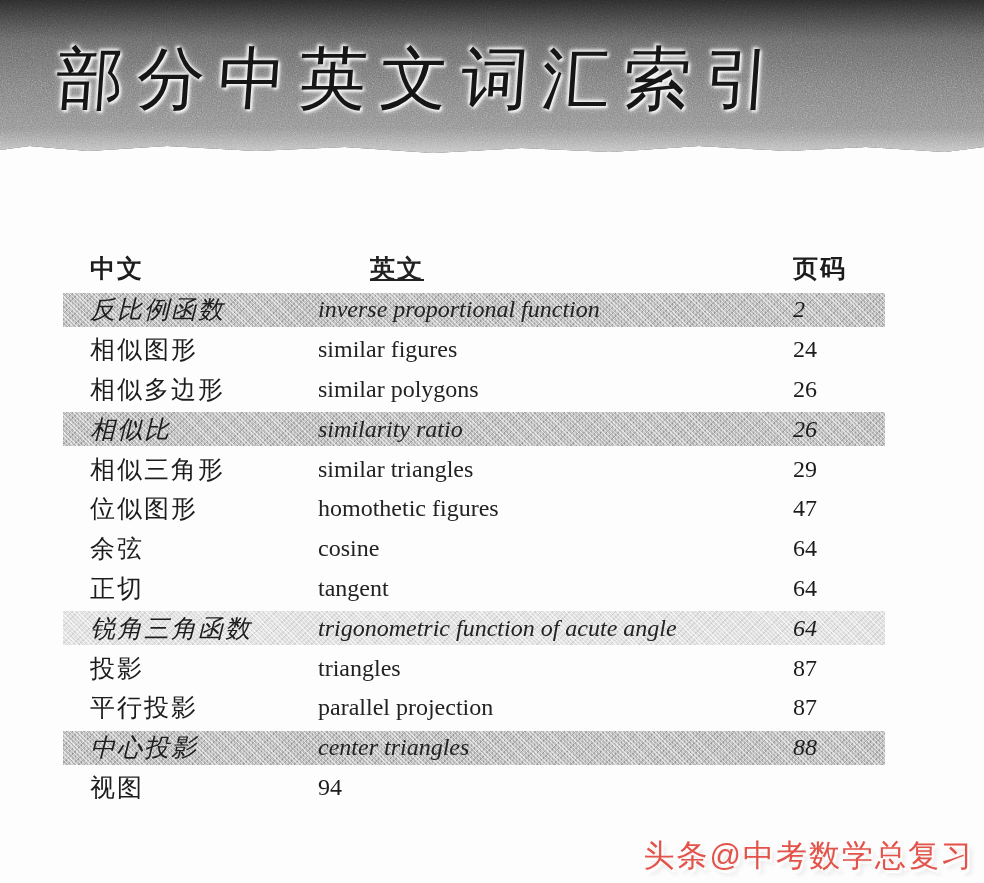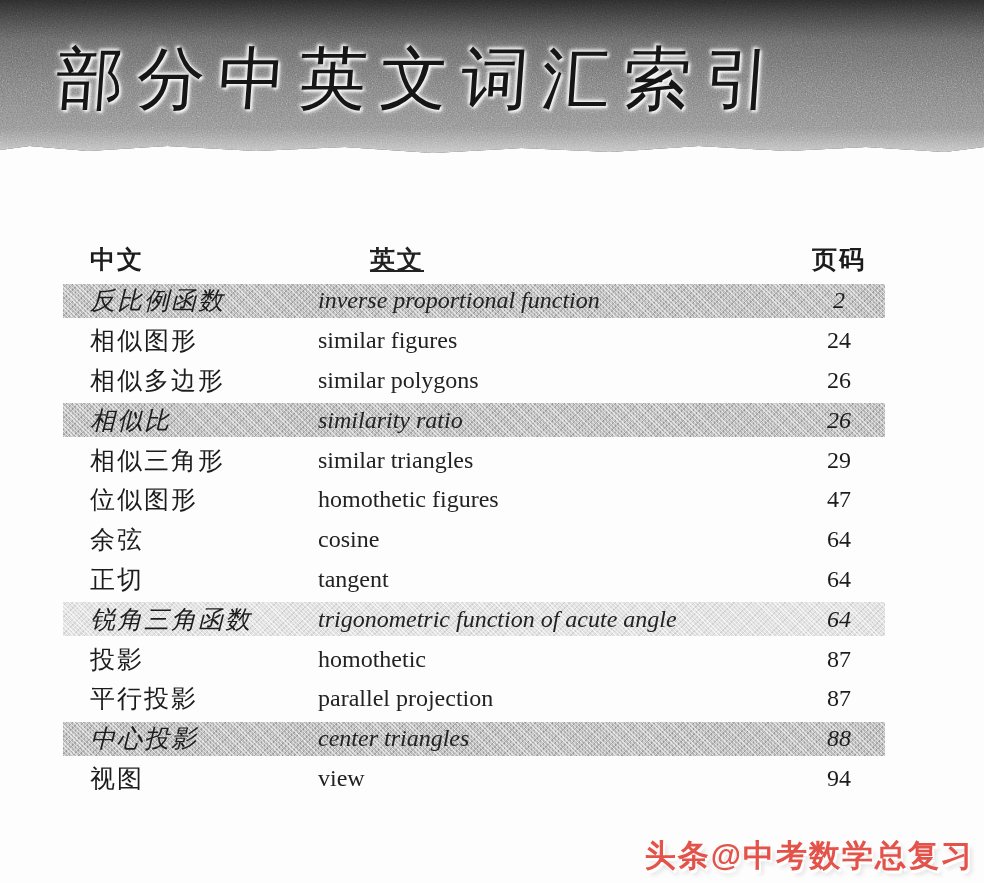--- a/index.html
+++ b/index.html
@@ -36,35 +36,35 @@
     transform:skewX(-4deg);
     text-shadow:
       0 0 4px rgba(255,255,255,.95),
       2px 2px 3px rgba(255,255,255,.9),
       -2px -2px 3px rgba(255,255,255,.75),
       0 0 10px rgba(255,255,255,.6);
     white-space:nowrap;
   }
 
   
-  .index-table{position:absolute;left:63px;top:237px;width:822px;}
+  .index-table{position:absolute;left:63px;top:246px;width:822px;}
   .t-row{
     display:grid;
     grid-template-columns:255px 1fr 92px;
     align-items:center;
     height:39.8px;
   }
   .t-head{height:44px;font-weight:bold;}
   .c-cn{
     padding-left:27px;font-size:25px;color:#1c1c1c;
     letter-spacing:2px;white-space:nowrap;
   }
   .c-en{font-size:24px;color:#222;white-space:nowrap;}
   .t-head .c-en{padding-left:52px;font-size:25px;letter-spacing:2px;text-decoration:underline;}
-  .c-pg{text-align:center;font-size:24px;color:#1c1c1c;}
+  .c-pg{font-size:24px;color:#1c1c1c;}
   .t-head .c-pg{font-size:25px;letter-spacing:2px;}
 
   
   .hl{
     background-color:var(--color-highlight,#c8c8c8);
     background-image:
       repeating-linear-gradient(45deg, rgba(255,255,255,.55) 0 1px, rgba(0,0,0,0) 1px 3px),
       repeating-linear-gradient(-45deg, rgba(40,40,40,.20) 0 1px, rgba(0,0,0,0) 1px 4px),
       repeating-linear-gradient(90deg, rgba(0,0,0,.10) 0 1px, rgba(0,0,0,0) 1px 3px);
     box-shadow:inset 0 3px 0 #fdfdfd, inset 0 -3px 0 #fdfdfd;
@@ -74,21 +74,21 @@
     background-color:var(--color-highlight-light,#e3e3e3);
     background-image:
       repeating-linear-gradient(45deg, rgba(255,255,255,.6) 0 1px, rgba(0,0,0,0) 1px 3px),
       repeating-linear-gradient(-45deg, rgba(60,60,60,.12) 0 1px, rgba(0,0,0,0) 1px 4px);
   }
 
   
   .watermark{
     position:absolute;right:10px;bottom:6px;
     font-family:"Liberation Sans","DejaVu Sans",sans-serif;
-    font-size:31px;font-weight:bold;letter-spacing:2px;
+    font-size:31px;font-weight:normal;letter-spacing:2px;
     color:var(--color-watermark,#e4534a);
     text-shadow:2px 3px 0 rgba(255,255,255,.95), 4px 5px 4px rgba(0,0,0,.12);
     white-space:nowrap;
   }
 </style>
 </head>
 <body>
 
 <div class="page">
 
@@ -162,38 +162,37 @@
   </div>
 
   <div class="t-row hl hl--light">
     <span class="c-cn">锐角三角函数</span>
     <span class="c-en">trigonometric function of acute angle</span>
     <span class="c-pg">64</span>
   </div>
 
   <div class="t-row">
     <span class="c-cn">投影</span>
-    <span class="c-en">homothetic</span>
+    <span class="c-en">triangles</span>
     <span class="c-pg">87</span>
   </div>
 
   <div class="t-row">
     <span class="c-cn">平行投影</span>
     <span class="c-en">parallel projection</span>
     <span class="c-pg">87</span>
   </div>
 
   <div class="t-row hl">
     <span class="c-cn">中心投影</span>
     <span class="c-en">center triangles</span>
     <span class="c-pg">88</span>
   </div>
 
   <div class="t-row">
     <span class="c-cn">视图</span>
-    <span class="c-en">view</span>
     <span class="c-pg">94</span>
   </div>
 </div>
   </main>
 
   <div class="watermark">头条@中考数学总复习</div>
 </div>
 
 </body></html>

